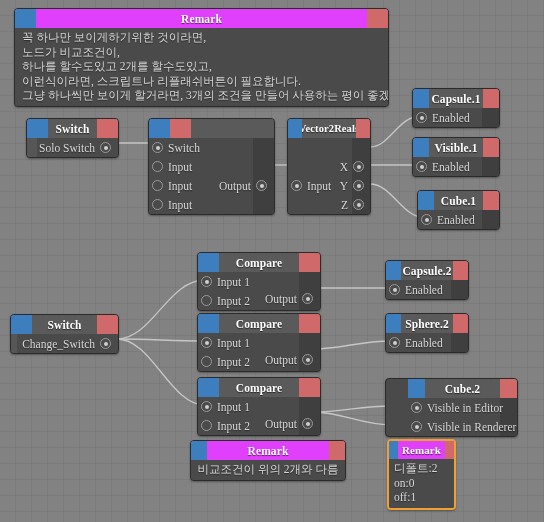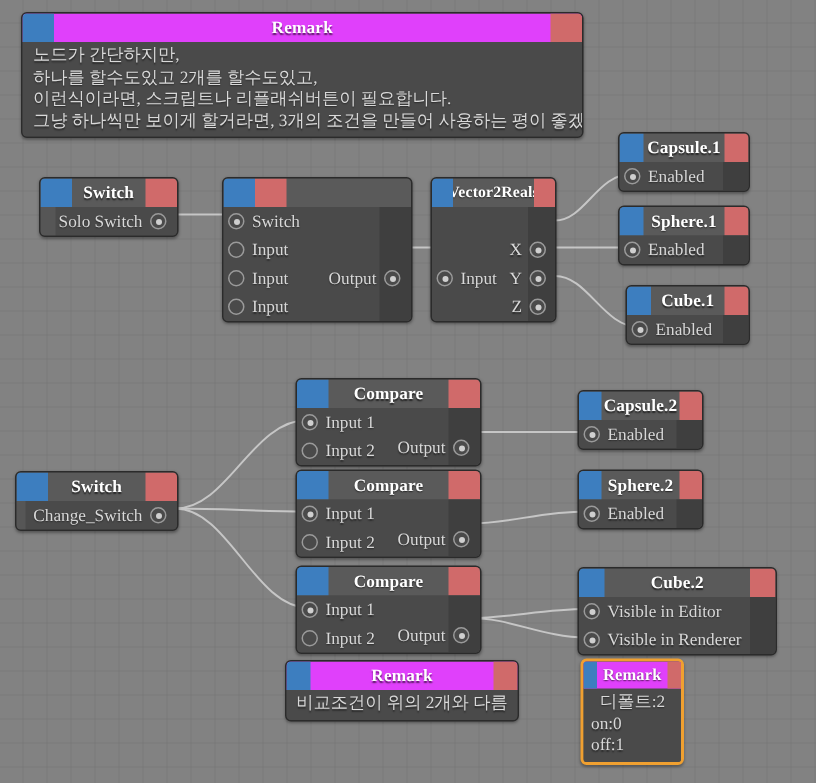--- a/index.html
+++ b/index.html
@@ -172,21 +172,22 @@
     </g>
   </svg>
 
   <div class="node remark" style="left:14px; top:8px; width:375px;">
     <div class="node-head">
       <div class="head-tab-left"></div>
       <div class="head-title">Remark</div>
       <div class="head-tab-right"></div>
     </div>
     <div class="remark-body">
-      <div class="remark-line">노드가 간단하지만,</div>
+      <div class="remark-line">꼭 하나만 보이게하기위한 것이라면,</div>
+      <div class="remark-line">노드가 비교조건이,</div>
       <div class="remark-line">하나를 할수도있고 2개를 할수도있고,</div>
       <div class="remark-line">이런식이라면, 스크립트나 리플래쉬버튼이 필요합니다.</div>
       <div class="remark-line">그냥 하나씩만 보이게 할거라면, 3개의 조건을 만들어 사용하는 평이 좋겠습니다.</div>
     </div>
   </div>
 
   <div class="node" style="left:26px; top:118px; width:93px;">
     <div class="node-head">
       <div class="head-tab-left"></div>
       <div class="head-title">Switch</div>
@@ -281,21 +282,21 @@
           <span class="port filled port-in"></span>
           <span class="lbl">Enabled</span>
         </div>
       </div>
     </div>
   </div>
 
   <div class="node" style="left:412px; top:137px; width:88px;">
     <div class="node-head">
       <div class="head-tab-left" style="flex:0 0 16px;width:16px;"></div>
-      <div class="head-title">Sphere.1</div>
+      <div class="head-title">Visible.1</div>
       <div class="head-tab-right" style="flex:0 0 16px;width:16px;"></div>
     </div>
     <div class="node-body" style="height:19px;">
       <div class="gutter-r" style="width:17px;"></div>
       <div class="rows" style="position:absolute;left:0;top:0;">
         <div class="row row-in">
           <span class="port filled port-in"></span>
           <span class="lbl">Enabled</span>
         </div>
       </div>
@@ -444,21 +445,21 @@
       <div class="gutter-r" style="width:17px;"></div>
       <div class="rows" style="position:absolute;left:0;top:0;">
         <div class="row row-in">
           <span class="port filled port-in"></span>
           <span class="lbl">Enabled</span>
         </div>
       </div>
     </div>
   </div>
 
-  <div class="node" style="left:385px; top:378px; width:133px;">
+  <div class="node" style="left:385px; top:378px; width:133px;padding-left:22px;">
     <div class="node-head">
       <div class="head-tab-left" style="flex:0 0 17px;width:17px;"></div>
       <div class="head-title">Cube.2</div>
       <div class="head-tab-right" style="flex:0 0 17px;width:17px;"></div>
     </div>
     <div class="node-body" style="height:38px;">
       <div class="gutter-r" style="width:17px;"></div>
       <div class="rows" style="position:absolute;left:0;top:0;">
         <div class="row row-in">
           <span class="port filled port-in"></span>
@@ -483,19 +484,19 @@
     </div>
   </div>
 
   <div class="node remark selected" style="left:387px; top:439px; width:69px;">
     <div class="node-head" style="height:18px;">
       <div class="head-tab-left" style="flex:0 0 9px;width:9px;"></div>
       <div class="head-title" style="font-size:11px;">Remark</div>
       <div class="head-tab-right" style="flex:0 0 9px;width:9px;"></div>
     </div>
     <div class="remark-body">
-      <div class="remark-line" style="padding-left:11px;">디폴트:2</div>
+      <div class="remark-line" style="padding-left:5px;">디폴트:2</div>
       <div class="remark-line" style="padding-left:5px;">on:0</div>
       <div class="remark-line" style="padding-left:5px;">off:1</div>
     </div>
   </div>
 
 </div>
 
 </body></html>

